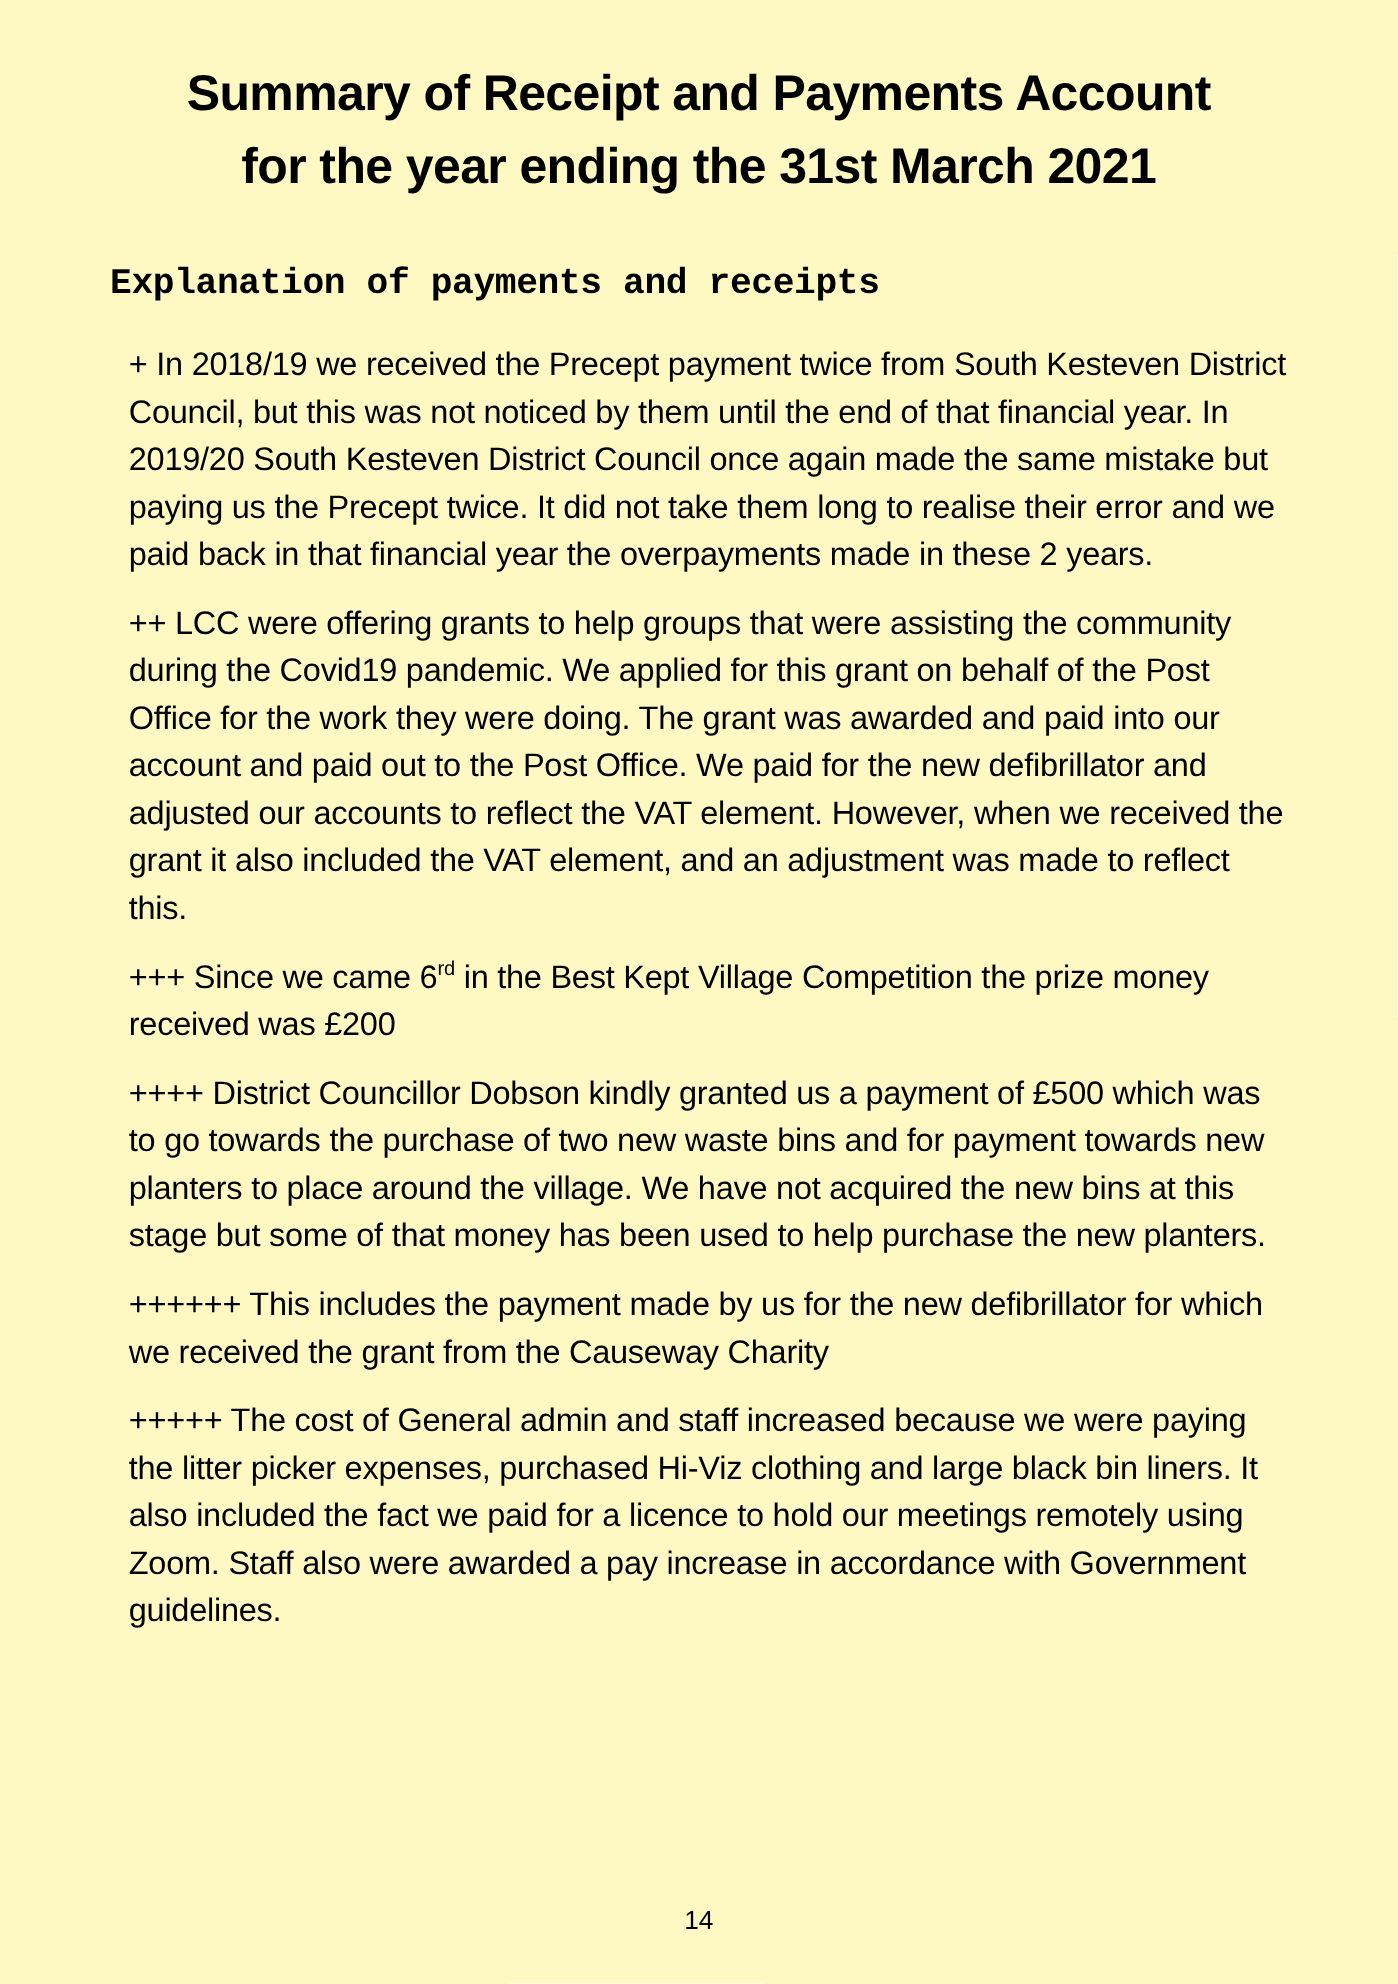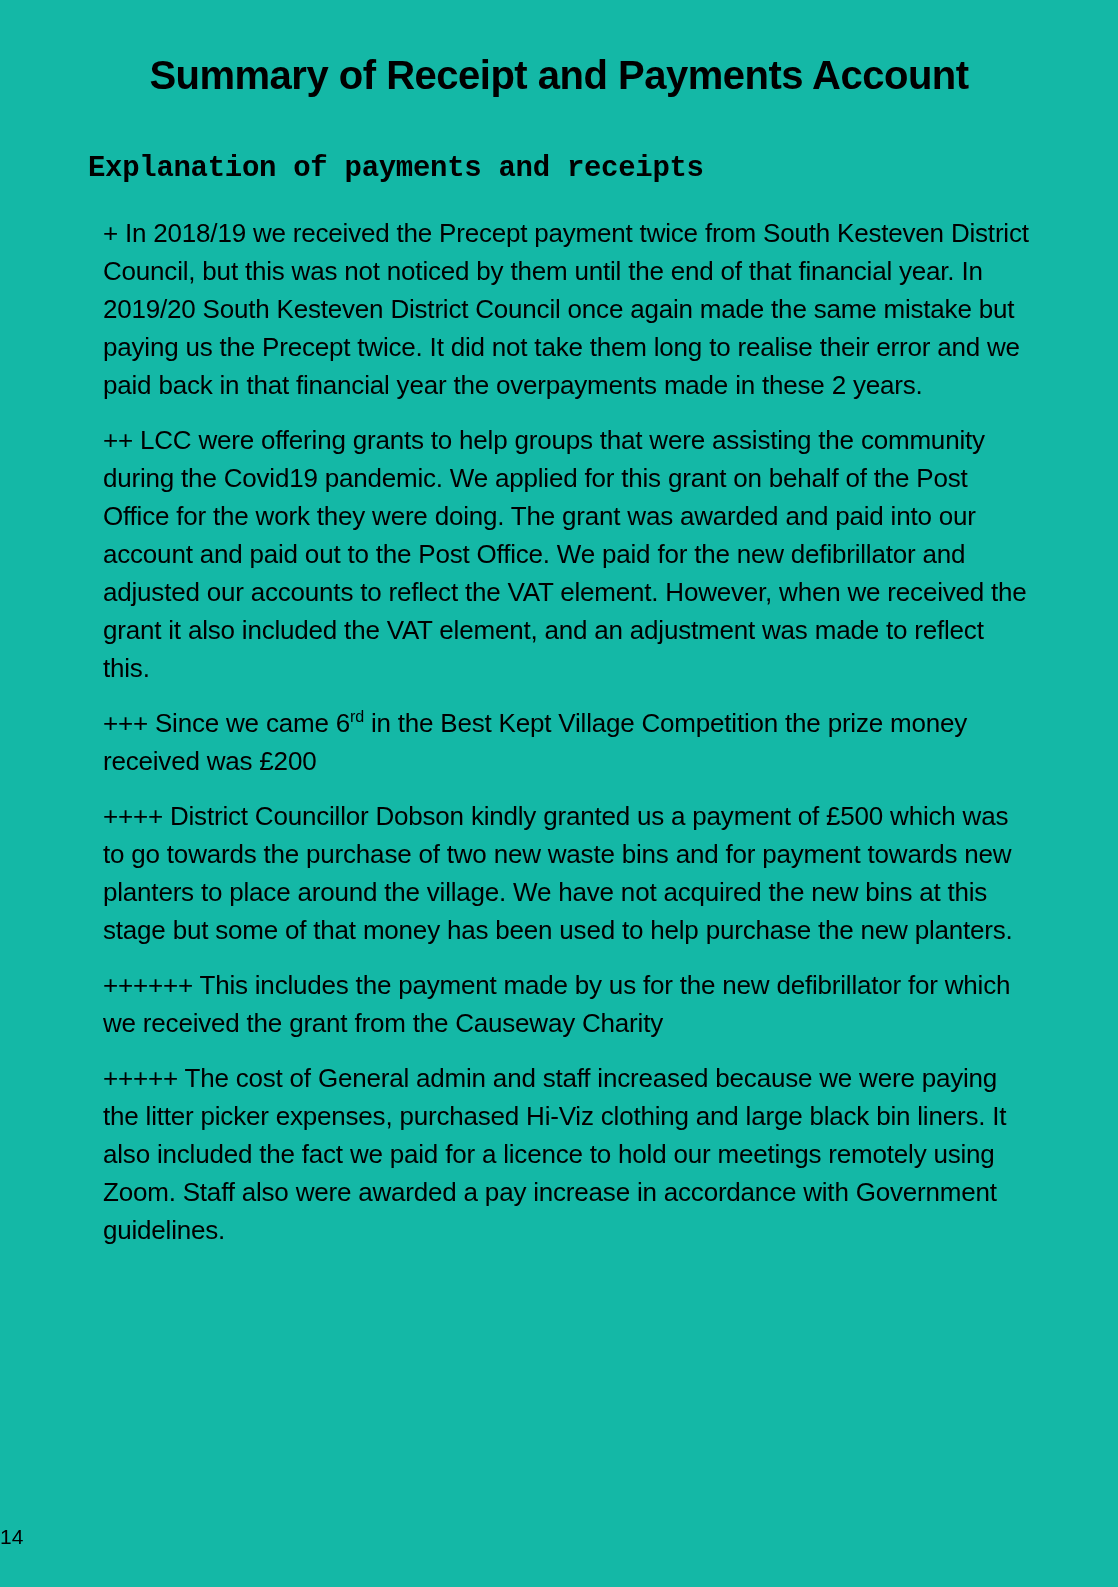--- a/index.html
+++ b/index.html
@@ -4,21 +4,21 @@
 <style>
   html, body {
     margin: 0;
     padding: 0;
     background: #ffffff;
   }
   .page {
     position: relative;
     width: 1118px;
     height: 1587px;
-    background: #14b8a6;
+    background: #fef9c3;
     color: #000000;
     font-family: "Liberation Sans", "DejaVu Sans", sans-serif;
     font-stretch: condensed;
     box-sizing: border-box;
     padding: 46px 88px 0 88px;
     overflow: hidden;
   }
   .doc-title {
     margin: 0 0 46px 0;
     text-align: center;
@@ -45,31 +45,33 @@
   .para sup {
     font-size: 0.62em;
     line-height: 0;
     vertical-align: super;
   }
   .page-number {
     position: absolute;
     bottom: 38px;
     left: 0;
     width: 100%;
+    text-align: center;
     font-size: 21px;
     line-height: 24px;
   }
 </style>
 </head>
 <body>
 
 <div class="page">
 
   <h1 class="doc-title">
     <span class="title-line">Summary of Receipt and Payments Account</span>
+    <span class="title-line">for the year ending the 31st March 2021</span>
   </h1>
 
   <h2 class="section-heading">Explanation of payments and receipts</h2>
 
   <p class="para">+ In 2018/19 we received the Precept payment twice from South Kesteven District Council, but this was not noticed by them until the end of that financial year. In 2019/20 South Kesteven District Council once again made the same mistake but paying us the Precept twice. It did not take them long to realise their error and we paid back in that financial year the overpayments made in these 2 years.</p>
 
   <p class="para">++ LCC were offering grants to help groups that were assisting the community during the Covid19 pandemic. We applied for this grant on behalf of the Post Office for the work they were doing. The grant was awarded and paid into our account and paid out to the Post Office. We paid for the new defibrillator and adjusted our accounts to reflect the VAT element. However, when we received the grant it also included the VAT element, and an adjustment was made to reflect this.</p>
 
   <p class="para"><span>+++ Since we came 6</span><sup>rd</sup><span> in the Best Kept Village Competition the prize money received was £200</span></p>
 

